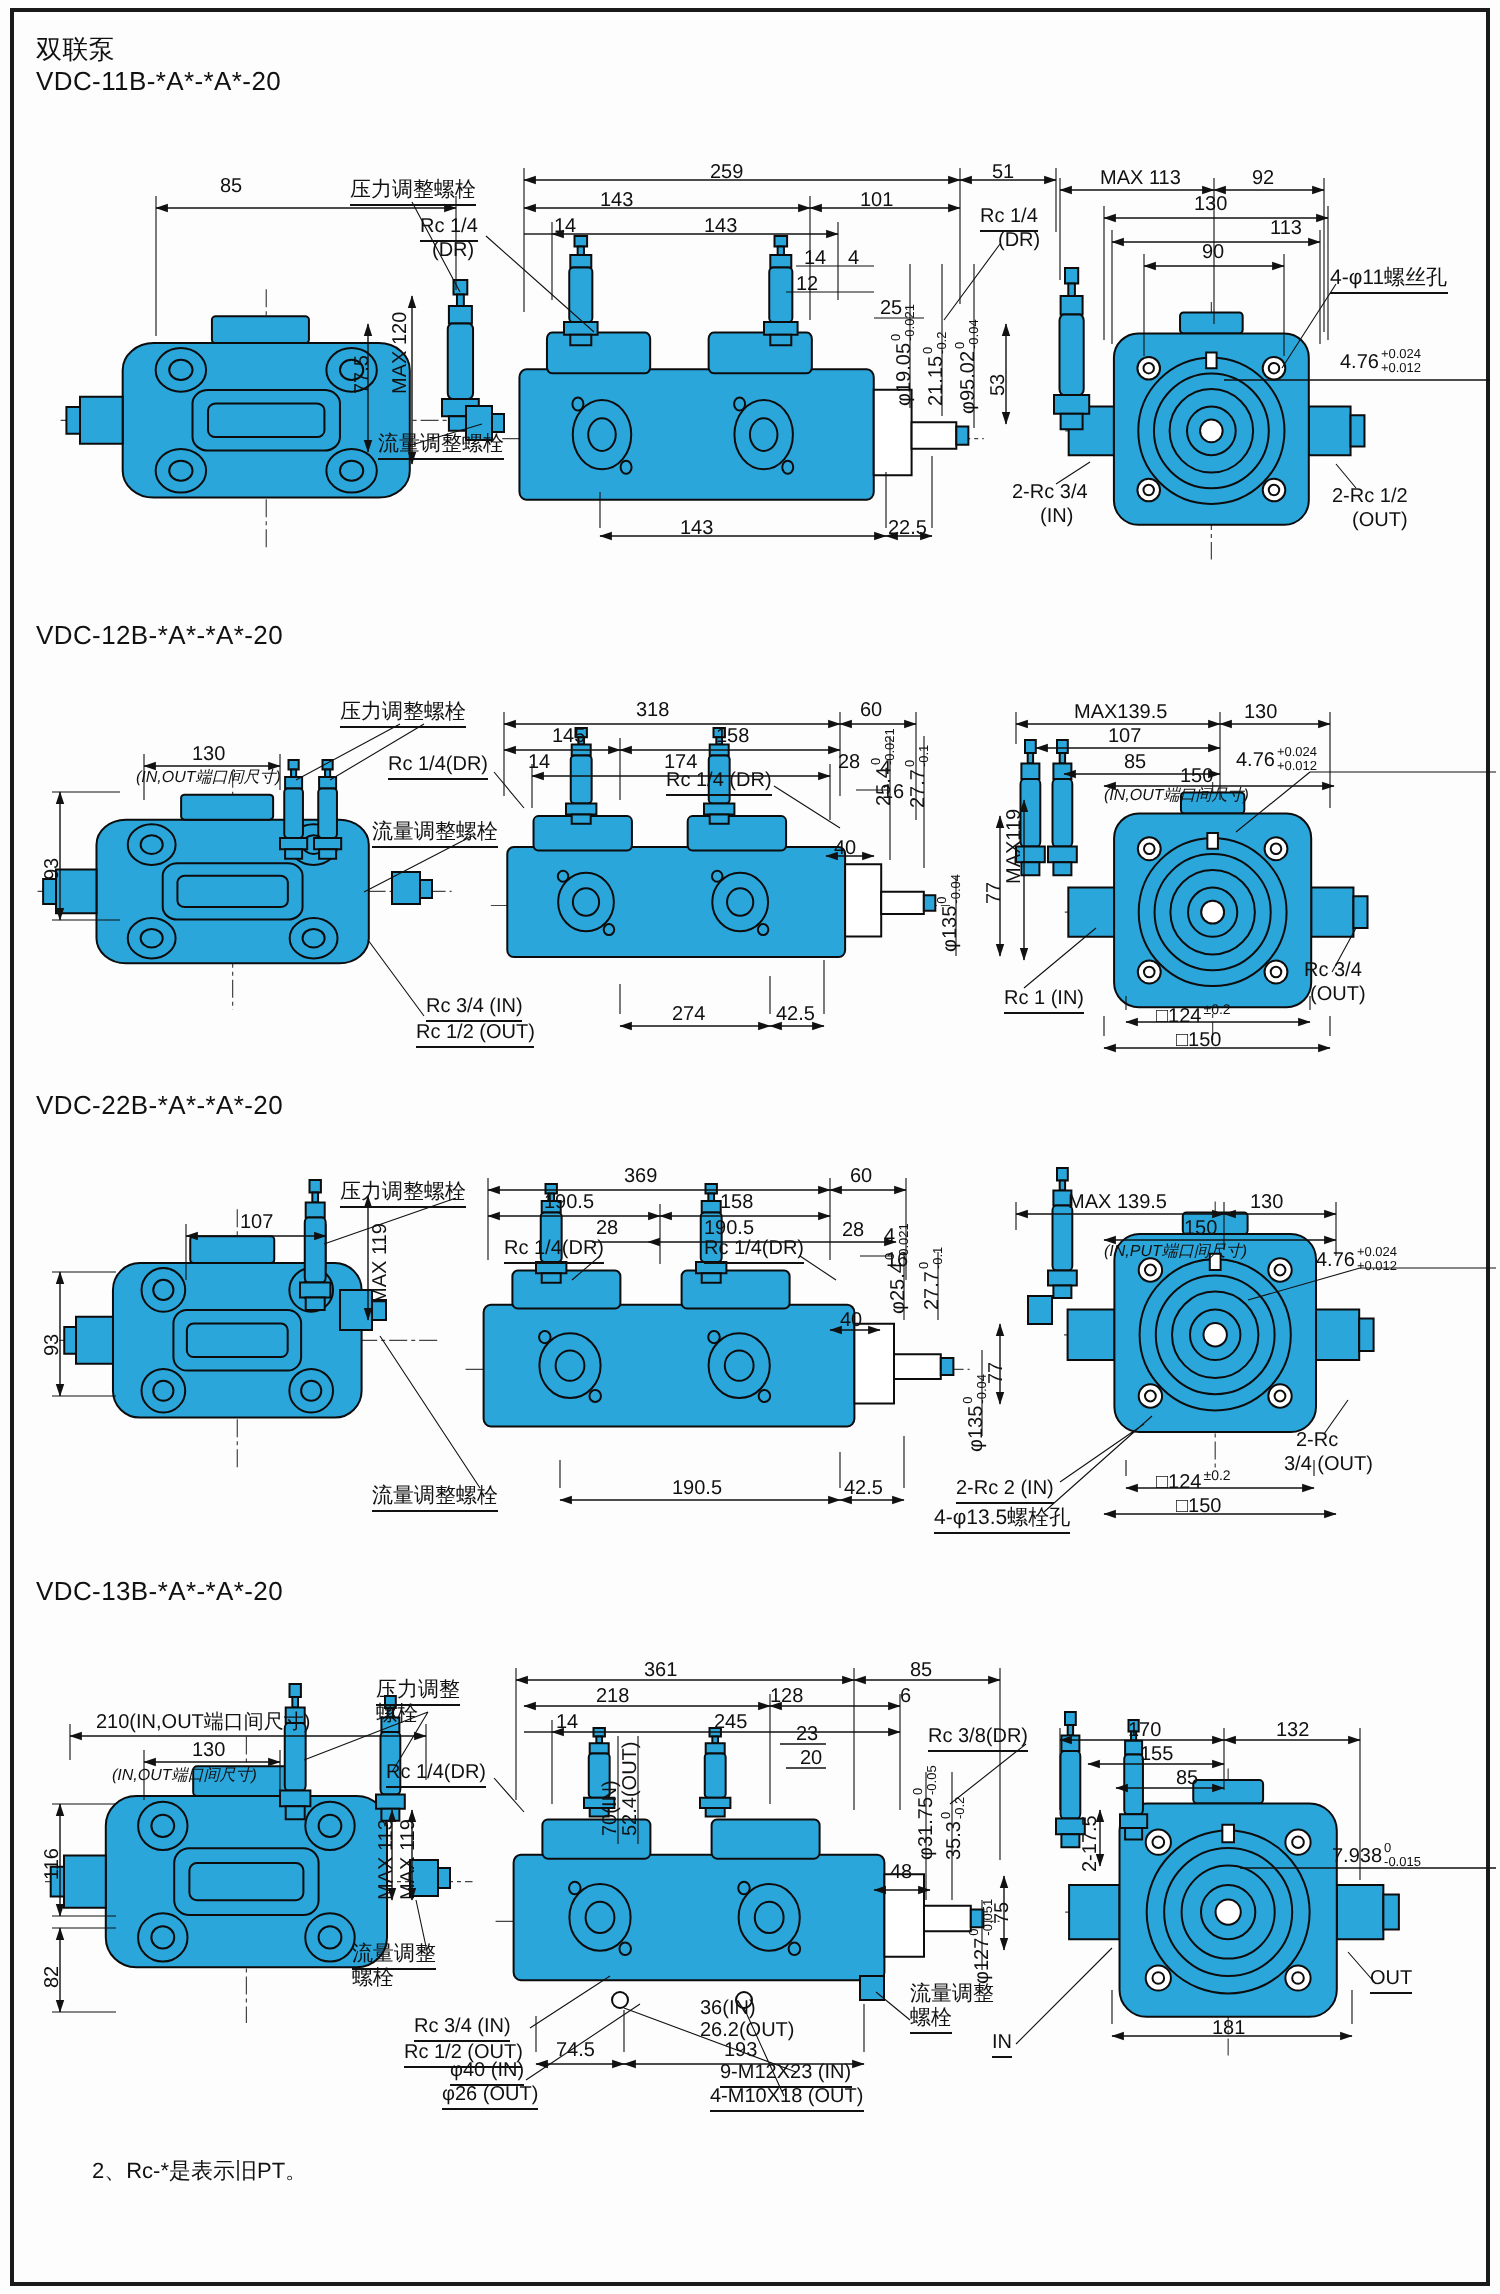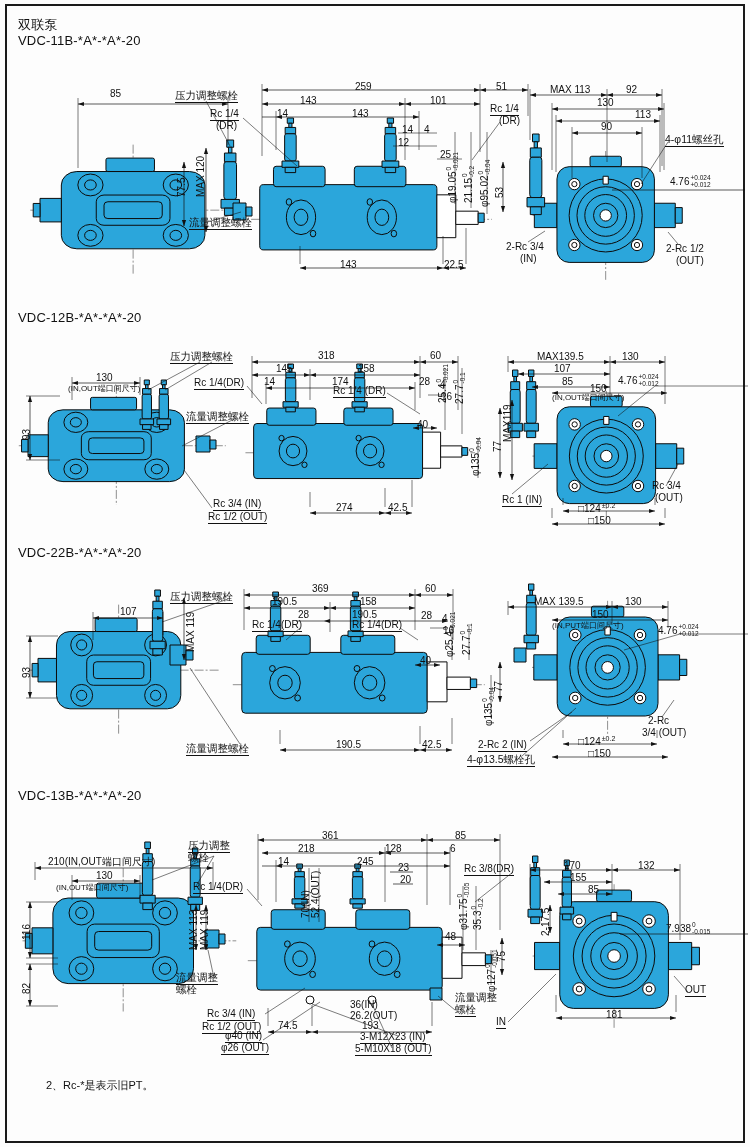--- a/index.html
+++ b/index.html
@@ -1,21 +1,21 @@
 <!DOCTYPE html>
 <html><head>
 <meta charset="utf-8">
 <style>
   html,body{margin:0;padding:0;background:#e8e8e8;}
   #page{position:relative;width:750px;height:1147px;background:#fdfdfd;overflow:hidden;
         font-family:"Liberation Sans","DejaVu Sans",sans-serif;color:#111;}
   #frame{position:absolute;left:5px;top:4px;right:5px;bottom:4px;border:2px solid #1a1a1a;}
   .lb{position:absolute;font-size:10px;line-height:1;white-space:nowrap;color:#111;z-index:5;}
   .cn{font-size:10.5px;}
-  .sm{font-size:8px;}
+  .sm{font-size:8px;font-style:italic;}
   .u{border-bottom:1px solid #111;padding-bottom:1px;}
   .vt{transform-origin:0 0;transform:rotate(-90deg);display:inline-flex;align-items:center;gap:1px;}
   .row{display:inline-flex;align-items:center;gap:1px;}
   .tol{display:inline-flex;flex-direction:column;font-size:6.5px;line-height:1.05;}
   .sup{font-size:7px;vertical-align:4px;margin-left:1px;}
   .ttl{position:absolute;font-size:13px;letter-spacing:.2px;z-index:5;}
   .note{position:absolute;font-size:11px;z-index:5;}
   svg{position:absolute;left:0;top:0;z-index:1;}
   .p{fill:#2BA6DB;stroke:#0c0c0c;stroke-width:1;vector-effect:non-scaling-stroke;}
   .d{fill:none;stroke:#0c0c0c;stroke-width:1;vector-effect:non-scaling-stroke;}
@@ -519,22 +519,22 @@
         <span>0</span>
         <span>-0.051</span>
       </span>
     </span>
   <span class="lb cn" style="left:455px;top:992px">流量调整</span>
   <span class="lb cn u" style="left:455px;top:1004px">螺栓</span>
   <span class="lb" style="left:350px;top:1000px">36(IN)</span>
   <span class="lb" style="left:350px;top:1011px">26.2(OUT)</span>
   <span class="lb" style="left:278px;top:1021px">74.5</span>
   <span class="lb" style="left:362px;top:1021px">193</span>
-  <span class="lb u" style="left:360px;top:1032px">3-M12X23 (IN)</span>
-  <span class="lb u" style="left:355px;top:1044px">5-M10X18 (OUT)</span>
+  <span class="lb u" style="left:360px;top:1032px">9-M12X23 (IN)</span>
+  <span class="lb u" style="left:355px;top:1044px">4-M10X18 (OUT)</span>
   <span class="lb u" style="left:496px;top:1017px">IN</span>
 
   <span class="lb" style="left:564px;top:861px">170</span>
   <span class="lb" style="left:638px;top:861px">132</span>
   <span class="lb" style="left:570px;top:873px">155</span>
   <span class="lb" style="left:588px;top:885px">85</span>
   <span class="lb vt" style="left:541px;top:936px">2-17.5</span>
   <span class="lb row" style="left:666px;top:922px">
       <span>7.938</span>
       <span class="tol">

